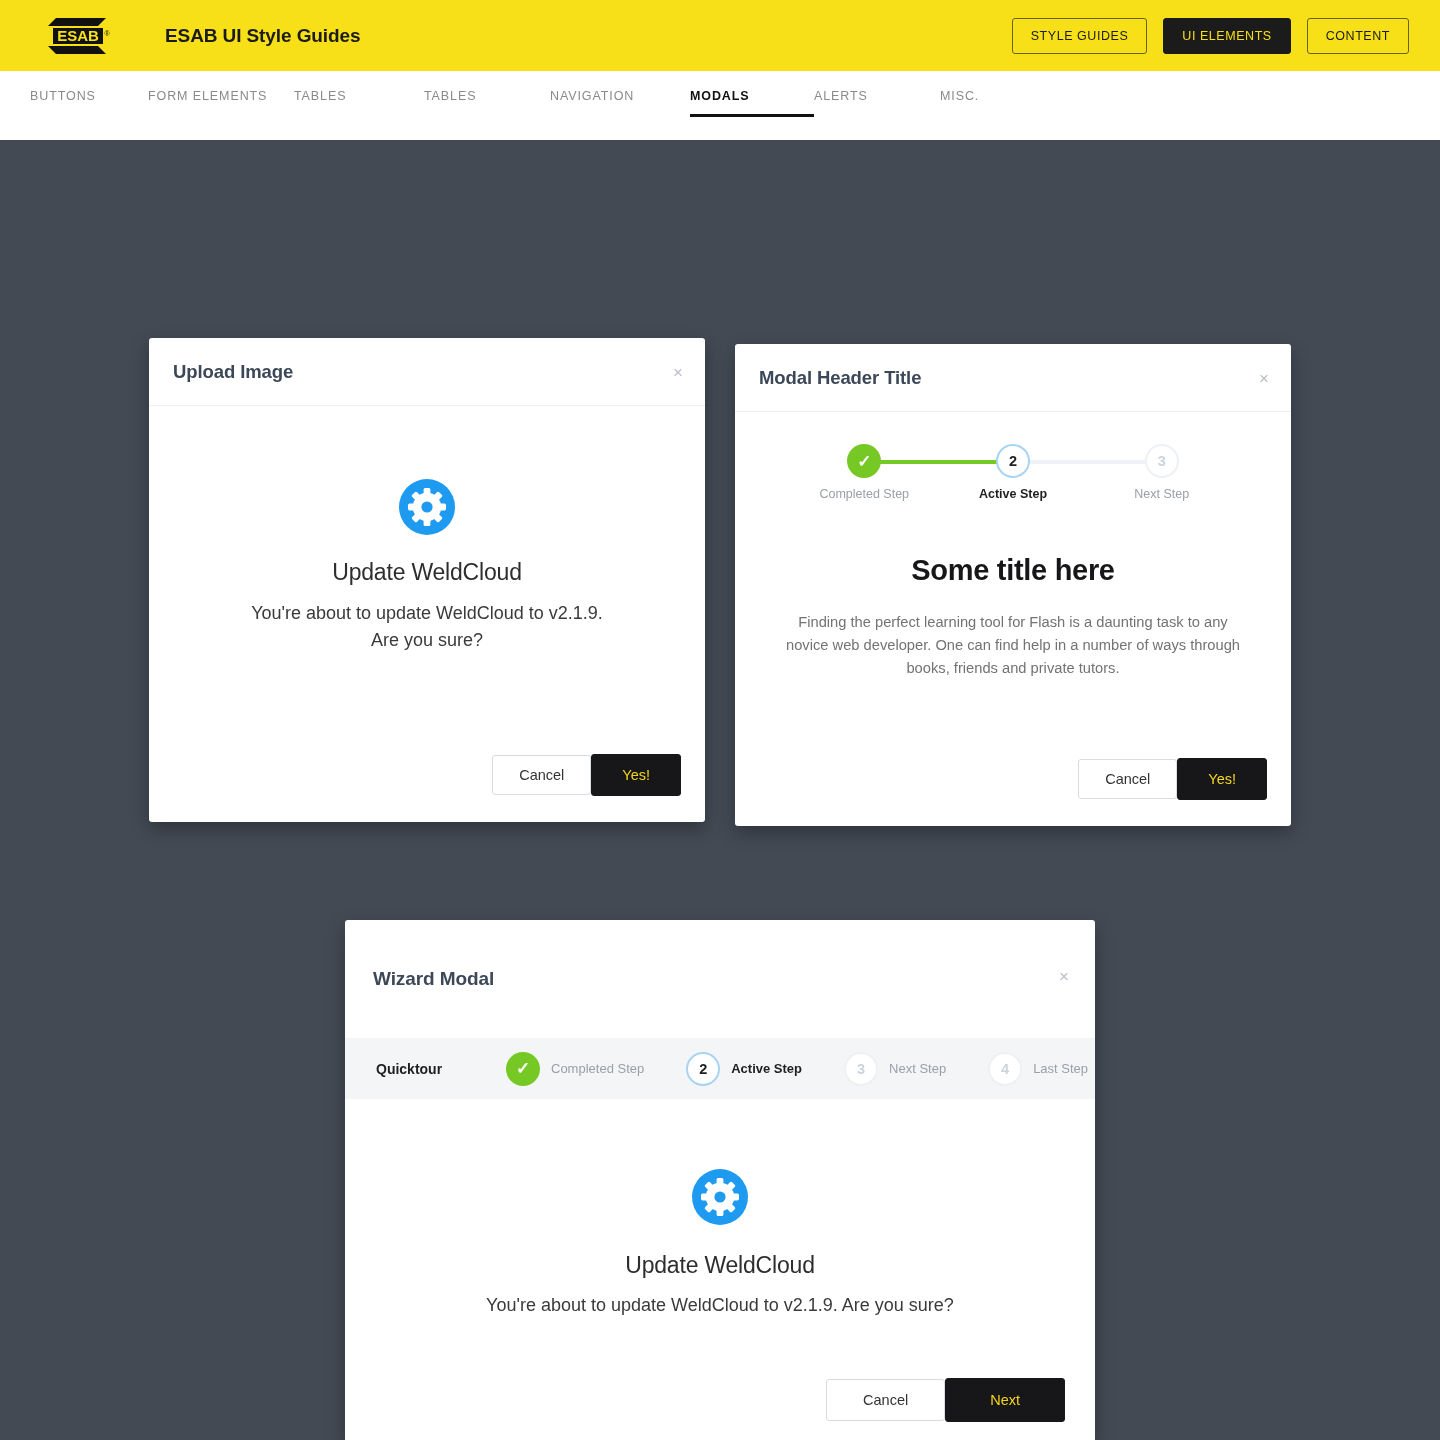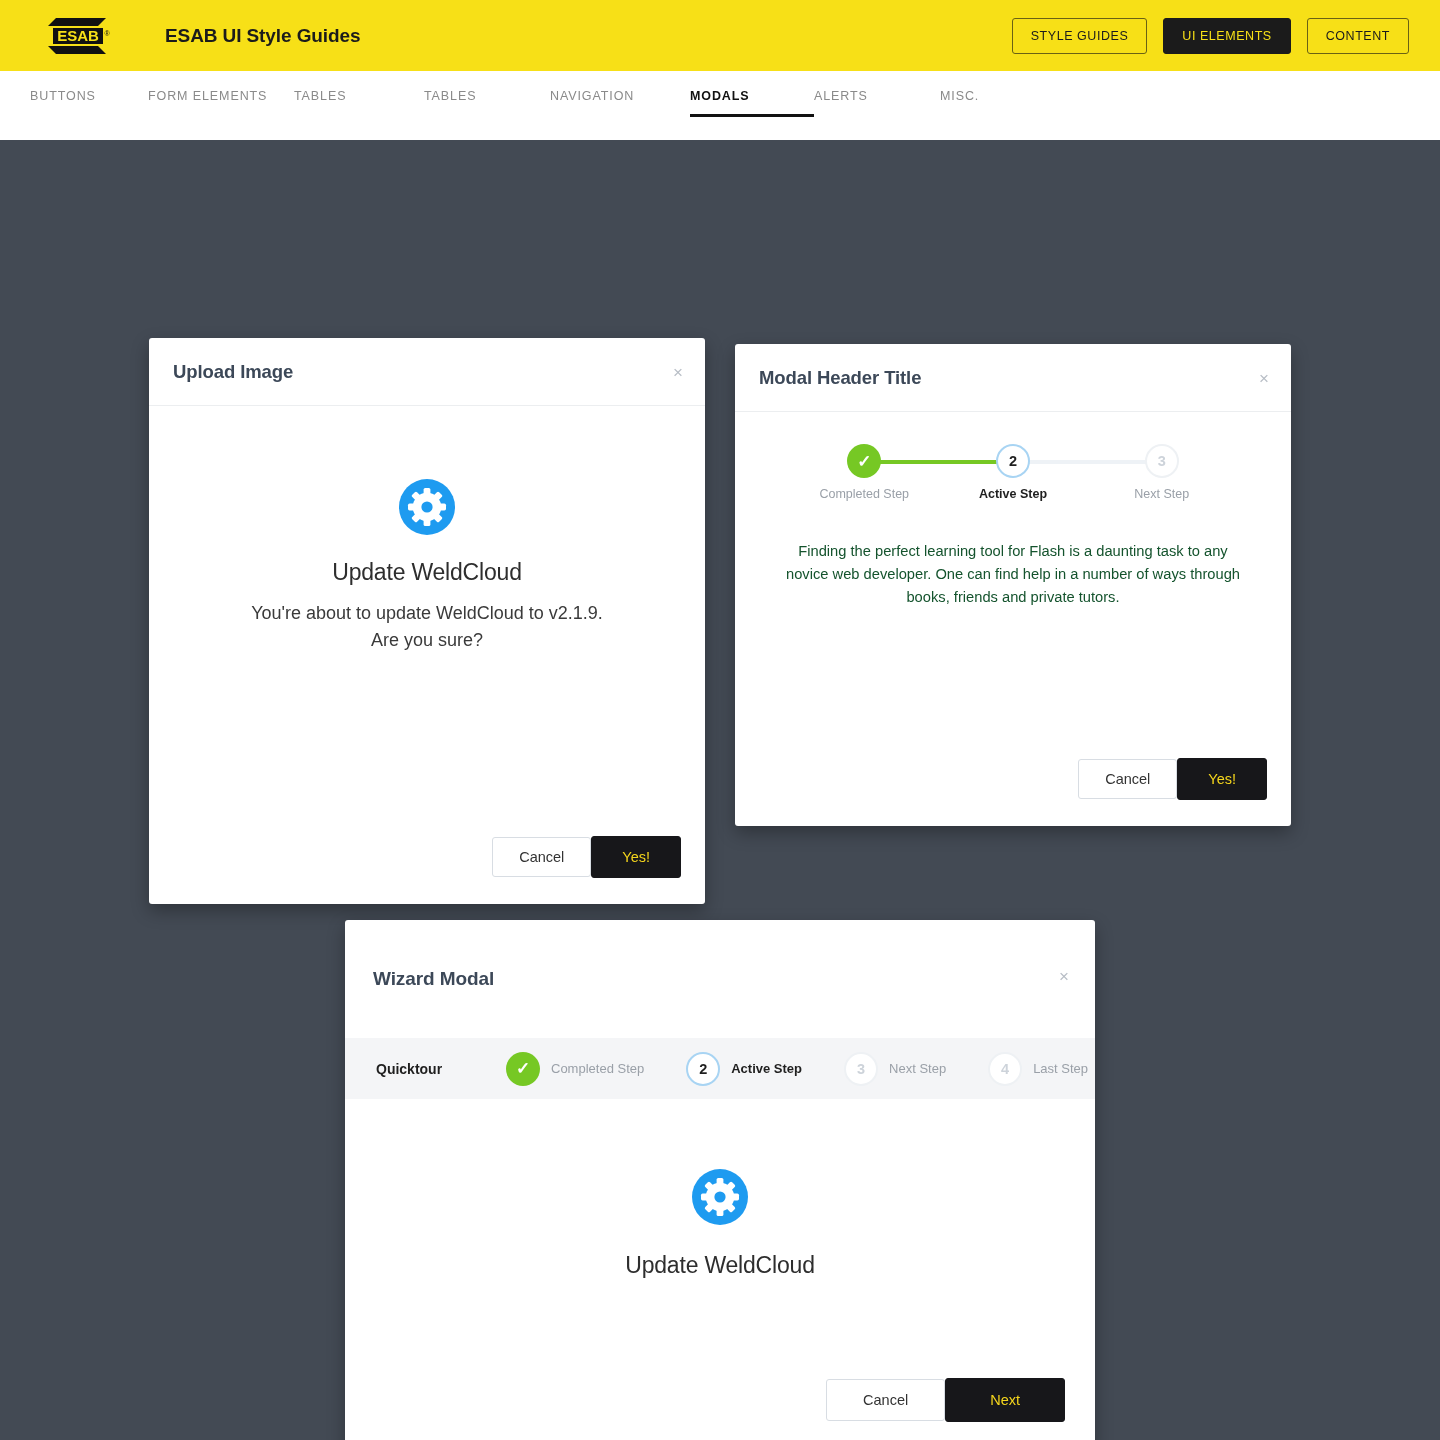--- a/index.html
+++ b/index.html
@@ -218,21 +218,21 @@
     font-size: 18px;
     color: #3a3a3a;
     line-height: 1.52;
   }
 
   
   #modal-upload {
     left: 149px;
     top: 198px;
     width: 556px;
-    height: 566px;
+    height: 484px;
   }
 
   #modal-upload .gear-wrap { margin-top: 73px; }
   #modal-upload .content-heading { margin-top: 24px; }
   #modal-upload .content-sub { margin-top: 14px; }
 
   
   #modal-header-title {
     left: 735px;
     top: 204px;
@@ -325,21 +325,21 @@
     font-size: 29px;
     font-weight: bold;
     color: #17171a;
     text-align: center;
     margin-top: 38px;
     letter-spacing: -0.3px;
   }
 
   .big-para {
     font-size: 14.7px;
-    color: #14532d;
+    color: #737373;
     text-align: center;
     line-height: 1.55;
     margin: 24px 44px 0 44px;
   }
 
   
   #modal-wizard {
     left: 345px;
     top: 780px;
     width: 750px;
@@ -511,20 +511,21 @@
           <div class="s-circle active">2</div>
           <div class="s-label active">Active Step</div>
         </div>
 
         <div class="s-node n3">
           <div class="s-circle todo">3</div>
           <div class="s-label">Next Step</div>
         </div>
       </div>
 
+      <div class="big-title">Some title here</div>
       <div class="big-para">Finding the perfect learning tool for Flash is a daunting task to any novice web developer. One can find help in a number of ways through books, friends and private tutors.</div>
     </div>
 
     <div class="modal-footer">
       <button class="btn btn-cancel">Cancel</button>
       <button class="btn btn-primary">Yes!</button>
     </div>
   </div>
 
   <div class="modal" id="modal-wizard">
@@ -571,20 +572,21 @@
               <rect x="24.6" y="9" width="6.8" height="38" rx="1.6" transform="rotate(135 28 28)"></rect>
               <circle cx="28" cy="28" r="14.2"></circle>
             </g>
             <circle cx="28" cy="28" r="5.6" fill="#1e9bf0"></circle>
           </svg>
         </span>
       </div>
 
       <div class="content-center">
         <div class="content-heading">Update WeldCloud</div>
+        <div class="content-sub">You're about to update WeldCloud to v2.1.9. Are you sure?</div>
       </div>
     </div>
 
     <div class="modal-footer">
       <button class="btn btn-cancel">Cancel</button>
       <button class="btn btn-primary">Next</button>
     </div>
   </div>
 
 </div>

